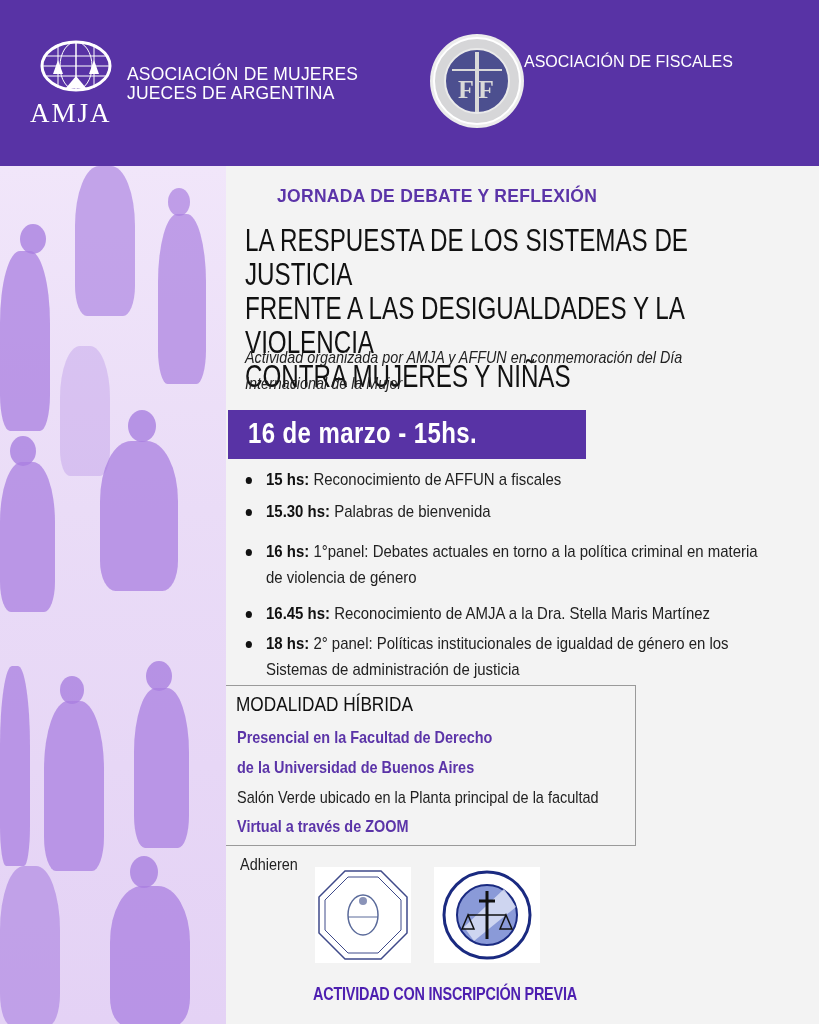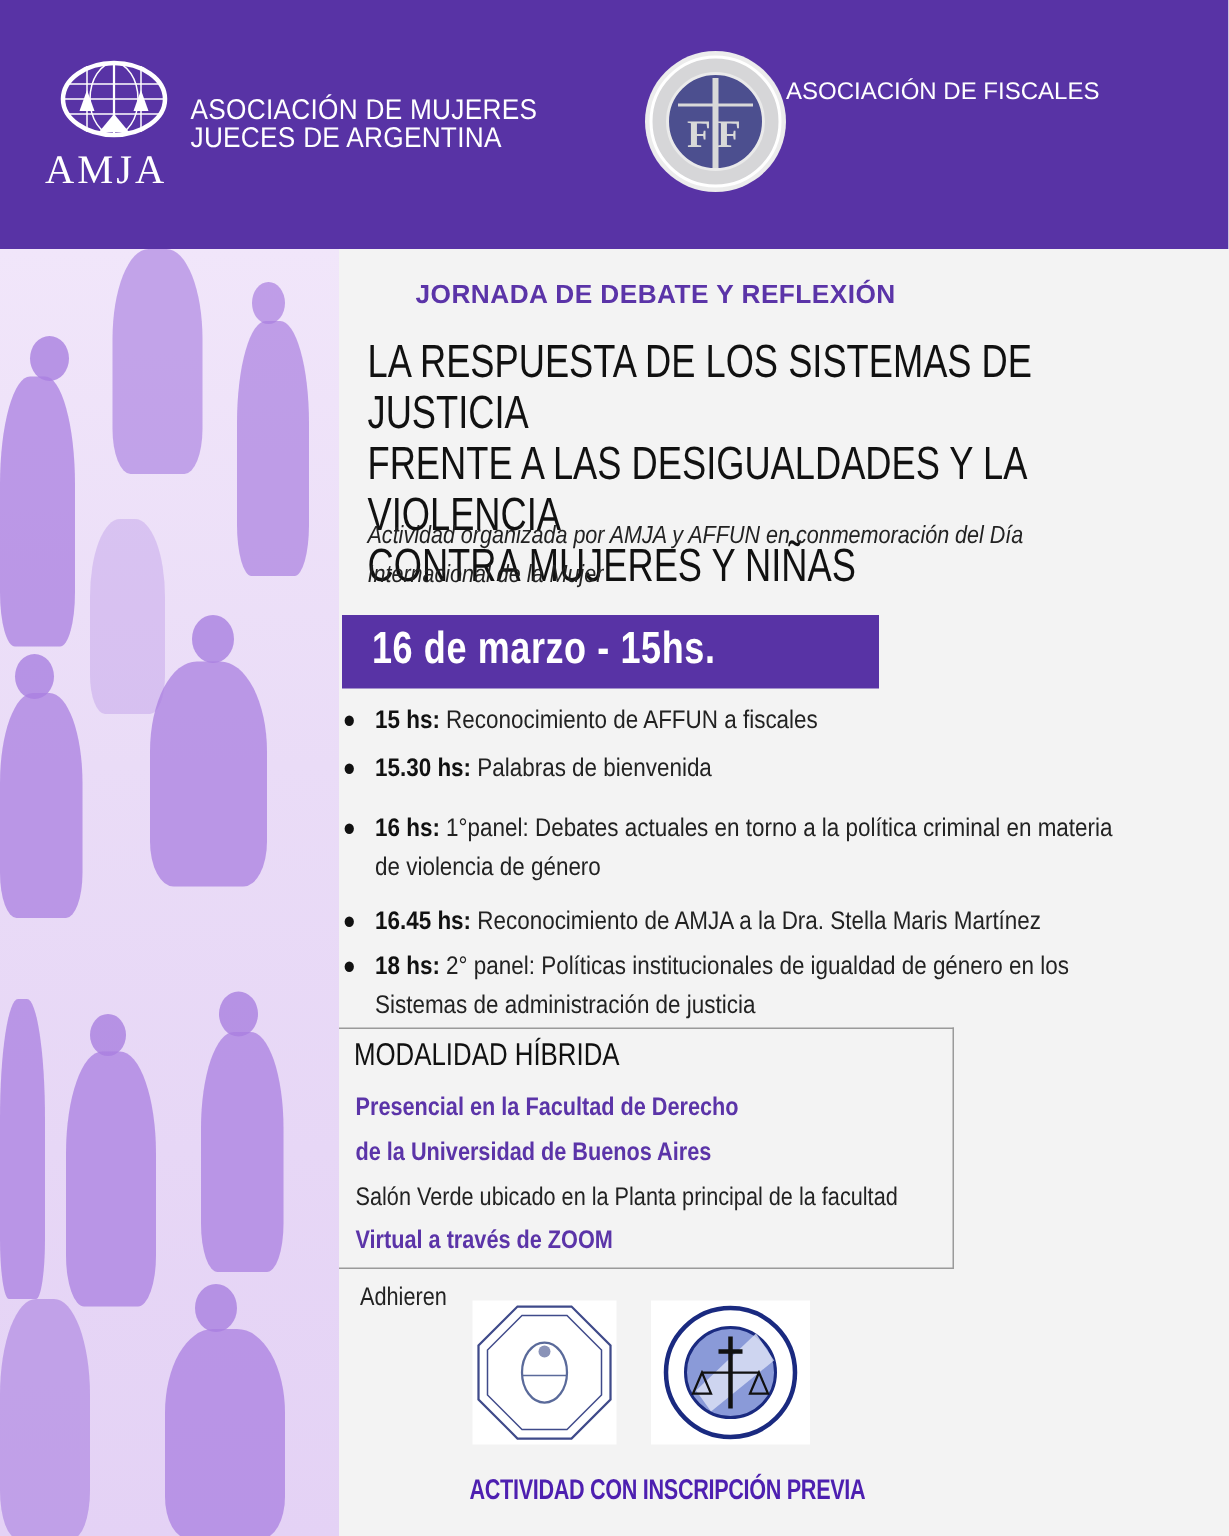--- a/index.html
+++ b/index.html
@@ -10,21 +10,21 @@
   .head { position:absolute; background:#a97fe0; border-radius:50%; opacity:.8; }
   .amja-logo { position:absolute; left:28px; top:36px; width:100px; height:92px; }
   .amja-text { position:absolute; left:127px; top:64px; color:#fff; font-size:19px; line-height:19px; font-family:"Liberation Sans", sans-serif; letter-spacing:0.2px; transform:scaleX(0.92); transform-origin:left; }
   .affun-logo { position:absolute; left:428px; top:32px; width:98px; height:98px; }
   .affun-text { position:absolute; left:524px; top:52px; color:#fff; font-size:16px; line-height:20px; }
   .jornada { position:absolute; left:245px; top:186px; color:#5b34a8; font-weight:bold; font-size:17.5px; letter-spacing:0.3px;margin-left:32px; }
   .title { position:absolute; left:245px; top:224px; color:#111; font-size:31px; line-height:34px; font-family:"Liberation Sans Narrow","Liberation Sans", sans-serif; transform:scaleX(0.78); transform-origin:left; width:660px; }
   .subtitle { position:absolute; left:245px; top:344px; color:#222; font-style:italic; font-size:16.5px; line-height:26px; transform:scaleX(0.87); transform-origin:left; width:600px; }
   .date-bar { position:absolute; left:228px; top:410px; width:358px; height:49px; background:#5833a5; }
   .date-text { position:absolute; left:20px; top:6px; color:#fff; font-weight:bold; font-size:30px; letter-spacing:0.5px; transform:scaleX(0.8); transform-origin:left; white-space:nowrap; }
-  .agenda { position:absolute; left:228px; top:467px; width:575px; margin:0; padding:0; list-style:none; font-size:17px; color:#222; }
+  .agenda { position:absolute; left:244px; top:467px; width:575px; margin:0; padding:0; list-style:none; font-size:17px; color:#222; }
   .agenda li { position:relative; padding-left:25px; line-height:26px; transform:scaleX(0.88); transform-origin:left; width:650px; }
   .agenda li .bullet { position:absolute; left:2px; top:10px; width:7px; height:7px; background:#111; border-radius:50%; }
   .agenda li b { color:#111; }
   .modal-box { position:absolute; left:226px; top:685px; width:410px; height:161px; border:1px solid #9a9a9a; border-left:none; box-sizing:border-box; }
   .modal-title { position:absolute; left:10px; top:6px; font-size:21px; color:#111; transform:scaleX(0.82); transform-origin:left; white-space:nowrap; }
   .modal-line { position:absolute; left:11px; font-size:17px; white-space:nowrap; transform:scaleX(0.85); transform-origin:left; }
   .purple { color:#5b34a8; font-weight:bold; }
   .dark { color:#222; }
   .adhieren { position:absolute; left:240px; top:855px; font-size:17px; color:#222; transform:scaleX(0.85); transform-origin:left; }
   .logo-box { position:absolute; background:#fff; }

